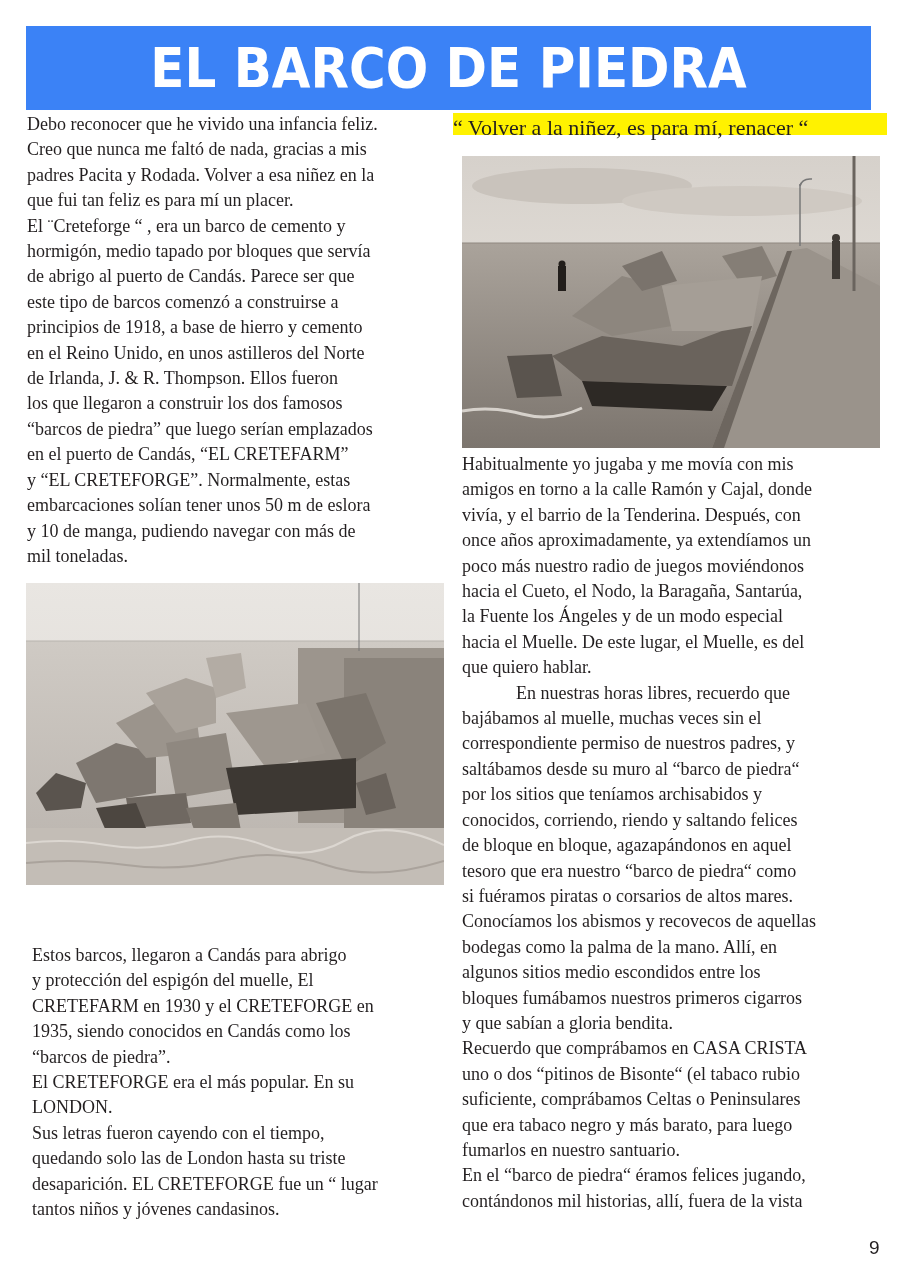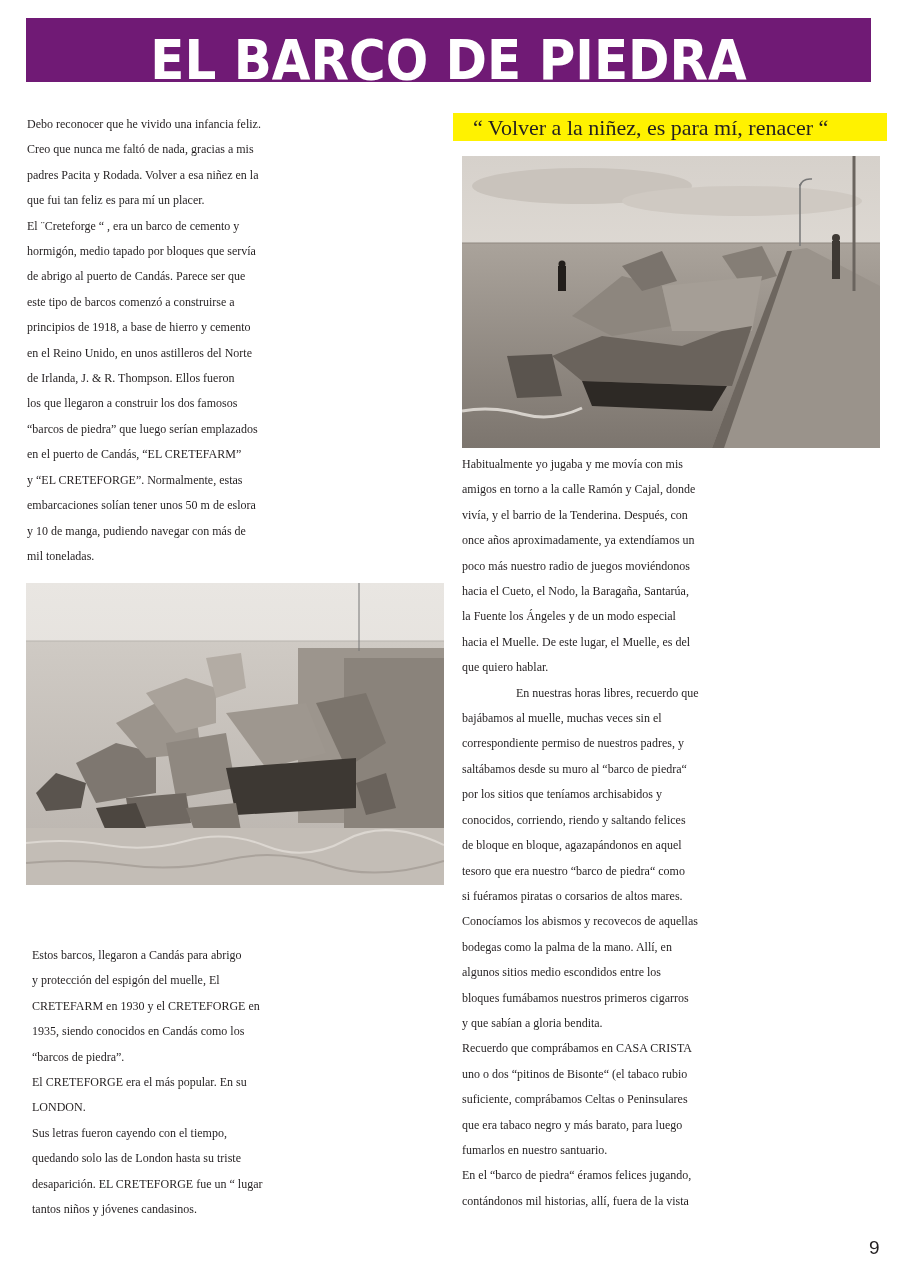--- a/index.html
+++ b/index.html
@@ -1,24 +1,24 @@
 <!DOCTYPE html>
 <html><head>
 <meta charset="utf-8">
 <style>
   html, body { margin:0; padding:0; background:#ffffff; }
   body { width:906px; height:1280px; position:relative; overflow:hidden;
          font-family:"Liberation Serif","DejaVu Serif",serif; color:#231f20; }
-  .banner { position:absolute; left:26px; top:18px; width:845px; height:64px; background:#701a75; }
+  .banner { position:absolute; left:26px; top:26px; width:845px; height:84px; background:#3b82f6; }
   .banner-title { position:absolute; left:0; right:0; top:10px; text-align:center;
          font-family:"DejaVu Sans","Liberation Sans",sans-serif; font-weight:bold;
          font-size:50px; color:#ffffff; letter-spacing:0px; transform:scaleY(1.1); transform-origin:top center; }
-  .quote { position:absolute; left:453px; top:113px; width:434px; height:28px; background:#fff200;
-         font-size:22px; line-height:30px; white-space:nowrap; padding-left:20px; box-sizing:border-box; }
-  .col { position:absolute; font-size:12px; line-height:25.4px; }
+  .quote { position:absolute; left:453px; top:113px; width:434px; height:22px; background:#fff200;
+         font-size:22px; line-height:30px; white-space:nowrap; padding-left:0; box-sizing:border-box; }
+  .col { position:absolute; font-size:18px; line-height:25.4px; }
   .col p { margin:0; white-space:nowrap; }
   .indent { padding-left:54px;font-family:Liberation Serif, serif; }
   .photo { position:absolute; overflow:hidden; }
   .photo svg { display:block; }
   .pagenum { position:absolute; left:869px; top:1237px; font-family:"Liberation Sans",sans-serif; font-size:19px; }
 </style>
 </head>
 <body>
 
 <div class="banner">

